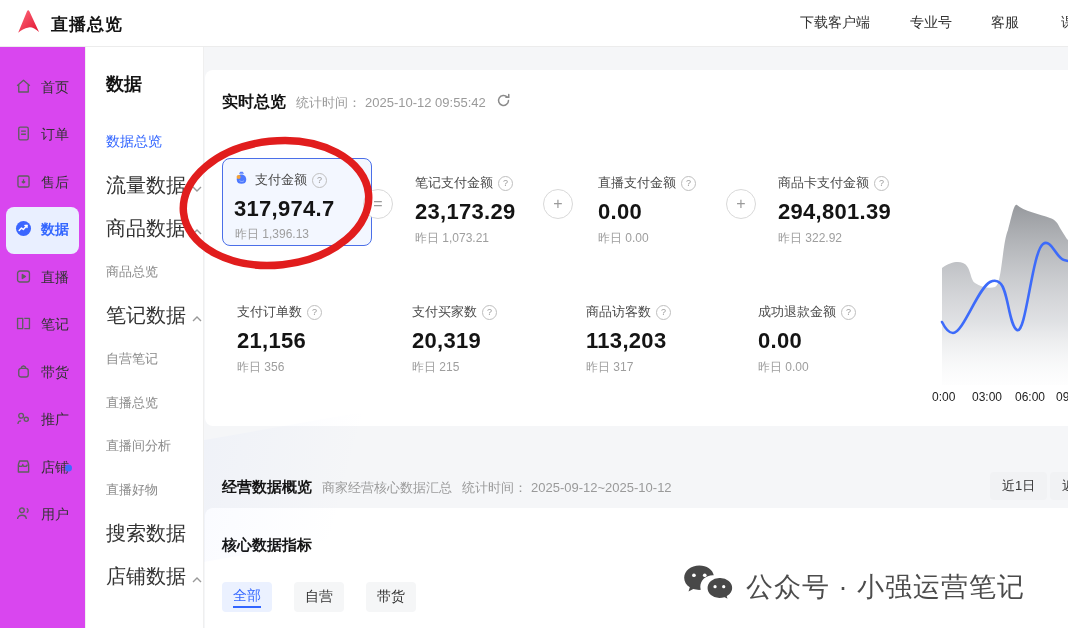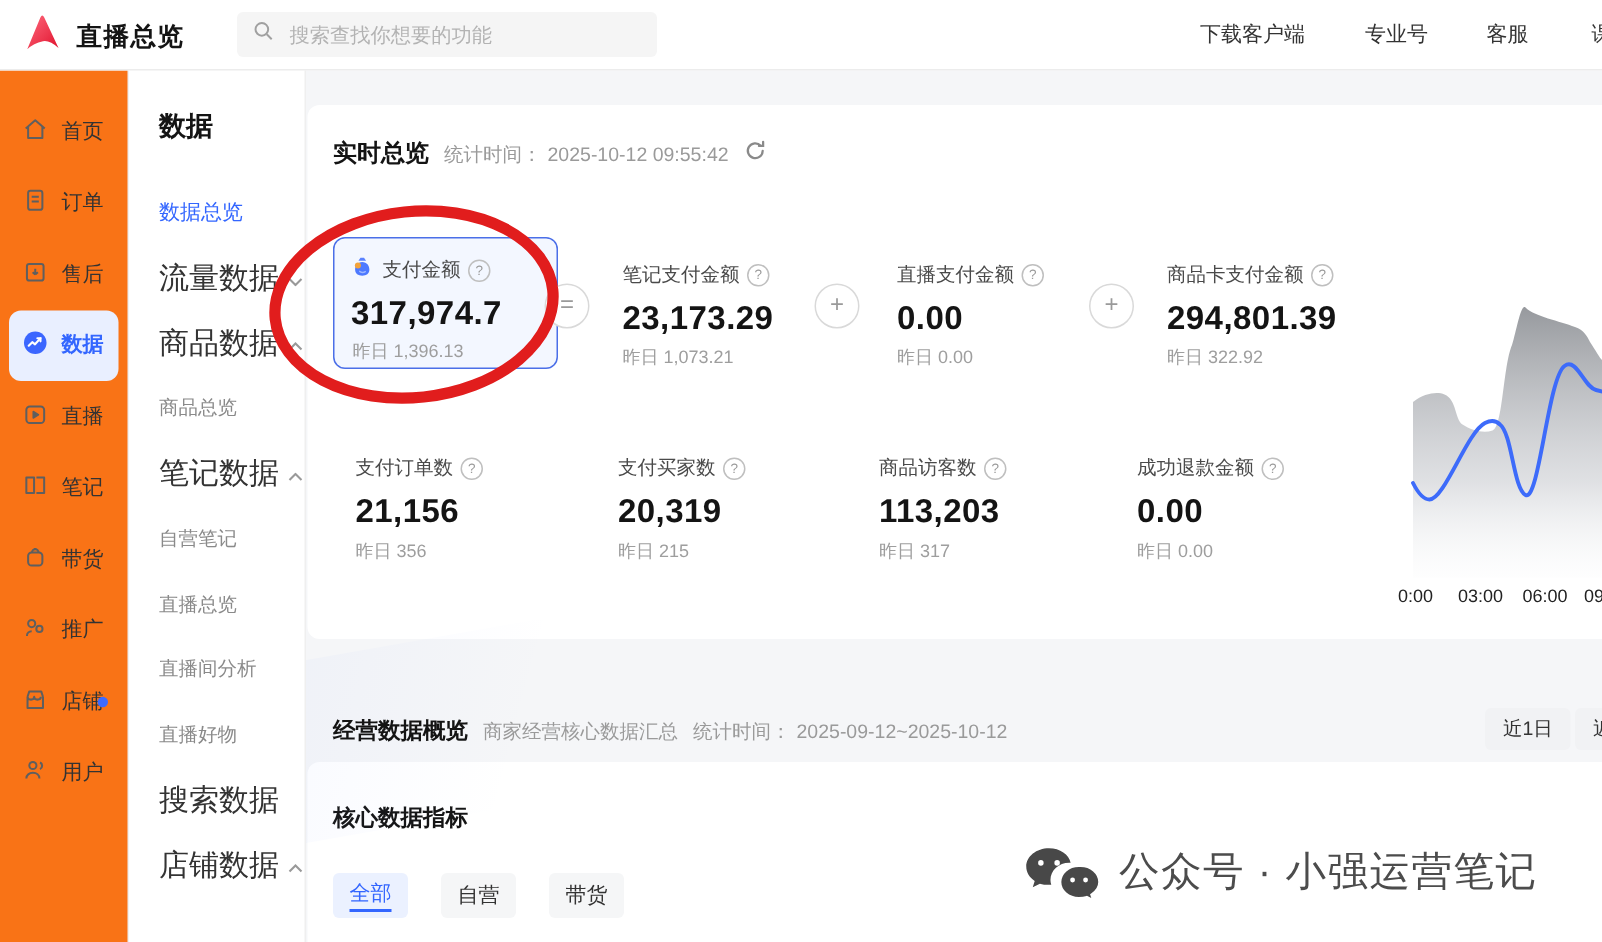--- a/index.html
+++ b/index.html
@@ -10,21 +10,21 @@
           border-bottom:1px solid #ececec;z-index:30;}
   .logo{position:absolute;left:14px;top:7px;display:flex;align-items:center;gap:7px;}
   .brand{font-size:17px;font-weight:bold;color:#141414;letter-spacing:1px;}
   .search{position:absolute;left:158px;top:8px;width:280px;height:30px;background:#f5f5f5;
           border-radius:4px;display:flex;align-items:center;gap:8px;padding:0 10px;box-sizing:border-box;}
   .search input{border:none;outline:none;background:transparent;font-size:13.5px;width:100%;
           font-family:inherit;color:#333;}
   .search input::placeholder{color:#b3b3b3;}
   .toplink{position:absolute;top:14px;font-size:14px;color:#333;cursor:pointer;white-space:nowrap;}
   
-  .nav{position:absolute;left:0;top:46px;bottom:0;width:86px;background:#f97316;
+  .nav{position:absolute;left:0;top:46px;bottom:0;width:86px;background:#d946ef;
        border-right:1px solid #f0f0f0;box-sizing:border-box;padding-top:18px;z-index:20;text-align:right;}
   .nav-item{height:47.5px;margin:0 6px;border-radius:8px;display:flex;align-items:center;
        gap:8px;padding-left:8px;font-size:14px;color:#333;position:relative;cursor:pointer;}
   .nav-item svg{flex:0 0 auto;}
   .nav-item.active{background:#e9efff;color:#3366ff;font-weight:bold;}
   .dot{position:absolute;right:7px;top:50%;transform:translateY(-50%);width:7px;height:7px;
        border-radius:50%;background:#3d6bff;}
   
   .submenu{position:absolute;left:86px;top:46px;bottom:0;width:118px;background:#fff;
        border-right:1px solid #efefef;box-sizing:border-box;padding:26px 0 0 20px;z-index:20;}
@@ -56,21 +56,21 @@
   .sec2-sub,.sec2-time{font-size:13px;color:#9a9a9a;}
   .range-btn{position:absolute;top:472px;height:28px;line-height:28px;padding:0 12px;background:#f1f2f4;
       border-radius:4px;font-size:13px;color:#333;cursor:pointer;white-space:nowrap;}
   #card2{left:205px;top:508px;width:880px;height:160px;}
   .core-title{position:absolute;left:17px;top:28px;font-size:15px;font-weight:bold;color:#141414;}
   .tab{position:absolute;top:74px;width:50px;height:30px;border-radius:4px;background:#f5f6f7;
       display:flex;align-items:center;justify-content:center;font-size:14px;color:#333;cursor:pointer;}
   .tab.active{background:#ebf1ff;color:#3366ff;}
   .tab.active .tab-txt{border-bottom:2px solid #3366ff;padding-bottom:1px;}
   
-  .wmark{position:absolute;left:682px;top:563px;display:flex;gap:12px;z-index:6;}
+  .wmark{position:absolute;left:682px;top:563px;display:flex;align-items:center;gap:12px;z-index:6;}
   .wmark-text{font-size:27px;color:#4c4c4c;font-weight:500;letter-spacing:1px;white-space:nowrap;}
   .annot{position:absolute;left:175px;top:128px;z-index:25;pointer-events:none;}
   .wshape{position:absolute;left:130px;top:425px;width:330px;height:120px;transform:rotate(-10deg);
       background:linear-gradient(115deg,rgba(130,160,255,.07),rgba(130,160,255,0) 65%);z-index:1;}
 </style>
 </head>
 <body>
 
 <div id="app">
 
@@ -84,29 +84,20 @@
               <linearGradient id="lg" x1="0" y1="0" x2="1" y2="1">
             <stop offset="0" stop-color="#ff6a7d"></stop>
                 <stop offset="1" stop-color="#e0132e"></stop>
           </linearGradient>
             </defs>
           <path d="M5 31 L15.5 5.5 Q17 2.5 18.6 5.5 L30 30 Q23 23.5 17.6 24.5 Q10 26 5 31 Z" fill="url(#lg)"></path>
         </svg>
       </span>
       <span class="brand">直播总览</span>
     </div>
-    <div class="search">
-      <span>
-        <svg width="15" height="15" viewBox="0 0 16 16" fill="none" stroke="#a0a0a0" stroke-width="1.4">
-          <circle cx="7" cy="7" r="4.5"></circle>
-            <line x1="10.5" y1="10.5" x2="14" y2="14"></line>
-        </svg>
-      </span>
-      <input placeholder="搜索查找你想要的功能" style="">
-    </div>
     <span class="toplink" style="left:800px">下载客户端</span>
     <span class="toplink" style="left:910px">专业号</span>
     <span class="toplink" style="left:991px">客服</span>
     <span class="toplink" style="left:1061px">课程</span>
   </div>
 
   <div class="nav">
     <div class="nav-item">
       <span><svg width="19" height="19" viewBox="0 0 24 24" fill="none" stroke="#5f5f5f" stroke-width="1.7" stroke-linejoin="round">
             <path d="M4 11l8-7 8 7M6 9.5V19h12V9.5"></path>

